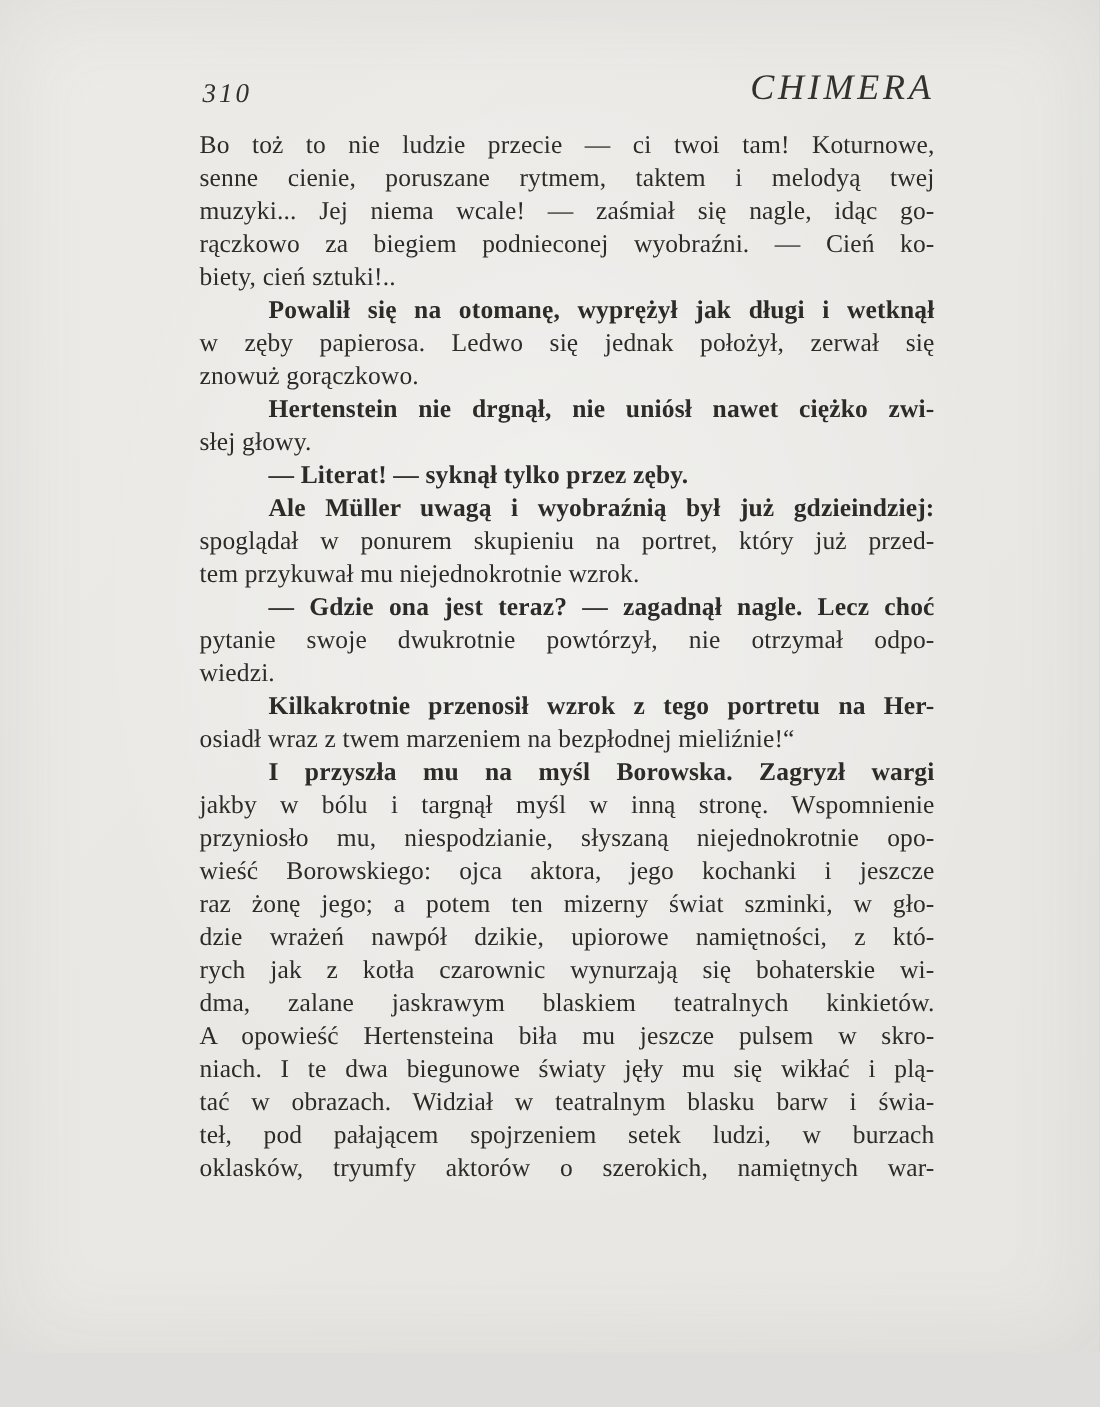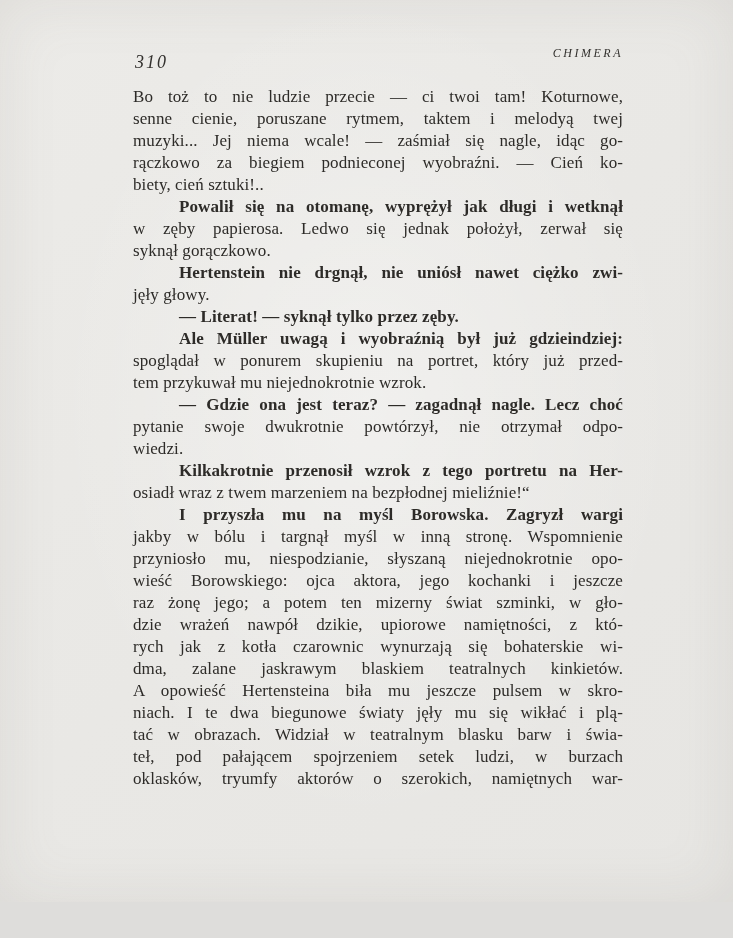--- a/index.html
+++ b/index.html
@@ -37,21 +37,21 @@
     font-style: italic;
     font-size: 18px;
     letter-spacing: 2px;
     color: #33312e;
   }
   .journal {
     position: absolute;
     right: 0;
     top: 0;
     font-style: italic;
-    font-size: 12px;
+    font-size: 24px;
     letter-spacing: 2.5px;
     color: #33312e;
   }
   .text-block {
     position: absolute;
     left: 133px;
     top: 86px;
     width: 490px;
   }
   .line {
@@ -81,23 +81,23 @@
     <span class="journal">CHIMERA</span>
   </div>
   <div class="text-block" id="text-block">
       <div class="line">Bo toż to nie ludzie przecie — ci twoi tam! Koturnowe,</div>
       <div class="line">senne cienie, poruszane rytmem, taktem i melodyą twej</div>
       <div class="line">muzyki... Jej niema wcale! — zaśmiał się nagle, idąc go-</div>
       <div class="line">rączkowo za biegiem podnieconej wyobraźni. — Cień ko-</div>
       <div class="line end">biety, cień sztuki!..</div>
       <div class="line indent">Powalił się na otomanę, wyprężył jak długi i wetknął</div>
       <div class="line">w zęby papierosa. Ledwo się jednak położył, zerwał się</div>
-      <div class="line end">syknął gorączkowo.</div>
+      <div class="line end">znowuż gorączkowo.</div>
       <div class="line indent">Hertenstein nie drgnął, nie uniósł nawet ciężko zwi-</div>
-      <div class="line end">jęły głowy.</div>
+      <div class="line end">słej głowy.</div>
       <div class="line indent end">— Literat! — syknął tylko przez zęby.</div>
       <div class="line indent">Ale Müller uwagą i wyobraźnią był już gdzieindziej:</div>
       <div class="line">spoglądał w ponurem skupieniu na portret, który już przed-</div>
       <div class="line end">tem przykuwał mu niejednokrotnie wzrok.</div>
       <div class="line indent">— Gdzie ona jest teraz? — zagadnął nagle. Lecz choć</div>
       <div class="line">pytanie swoje dwukrotnie powtórzył, nie otrzymał odpo-</div>
       <div class="line end">wiedzi.</div>
       <div class="line indent">Kilkakrotnie przenosił wzrok z tego portretu na Her-</div>
       <div class="line end">osiadł wraz z twem marzeniem na bezpłodnej mieliźnie!“</div>
       <div class="line indent">I przyszła mu na myśl Borowska. Zagryzł wargi</div>

